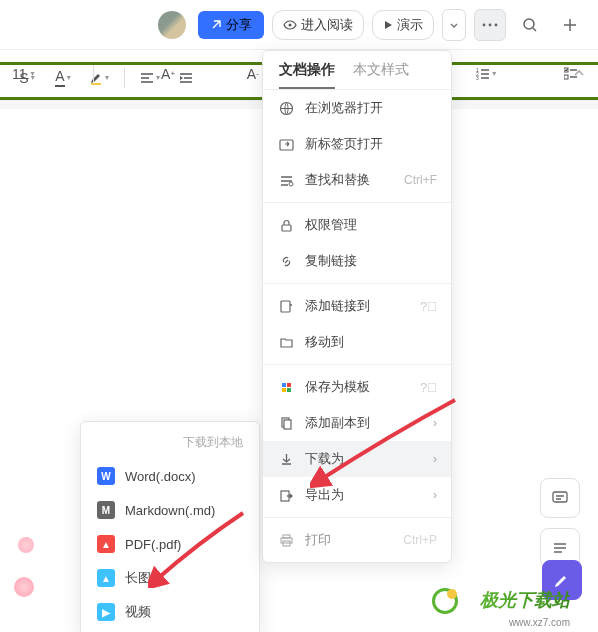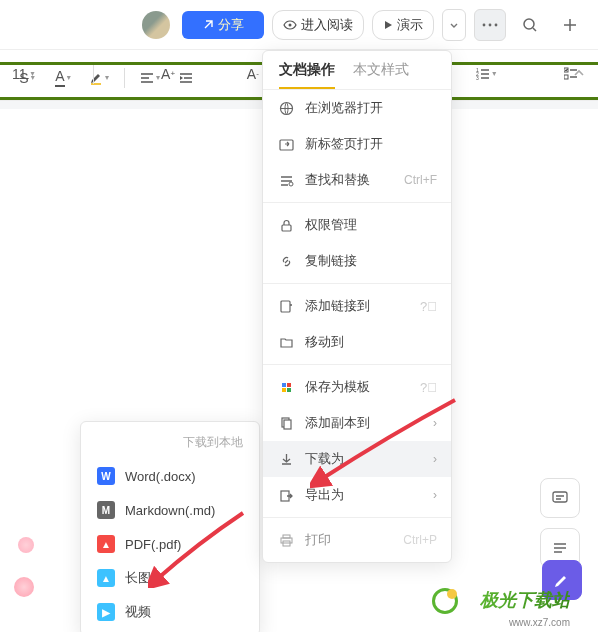--- a/index.html
+++ b/index.html
@@ -1,21 +1,21 @@
 <!DOCTYPE html>
 <html><head>
 <meta charset="utf-8">
 <style>
 * { margin: 0; padding: 0; box-sizing: border-box; font-family: -apple-system, "PingFang SC", "Microsoft YaHei", sans-serif; }
 body { width: 598px; height: 632px; background: #fff; position: relative; overflow: hidden; }
 
 
 .top-bar { height: 50px; display: flex; align-items: center; justify-content: flex-end; padding: 0 12px; gap: 8px; border-bottom: 1px solid #eee; }
 .avatar { width: 28px; height: 28px; border-radius: 50%; background: linear-gradient(135deg, #8a9a8e 40%, #d4c5a0 60%); margin-right: 4px; }
-.btn-share { background: #3370ff; color: #fef9c3; border: none; border-radius: 6px; padding: 5px 20px; font-size: 13px; display: flex; align-items: center; gap: 4px; cursor: pointer; }
+.btn-share { background: #3370ff; color: #000000; border: none; border-radius: 6px; padding: 5px 12px; font-size: 13px; display: flex; align-items: center; gap: 4px; cursor: pointer; }
 .btn-outline { background: #fff; border: 1px solid #ddd; border-radius: 11px; padding: 5px 10px; font-size: 13px; display: flex; align-items: center; gap: 4px; cursor: pointer; color: #333; }
 .btn-icon { width: 32px; height: 32px; border: 1px solid #ddd; border-radius: 6px; background: #fff; display: flex; align-items: center; justify-content: center; cursor: pointer; color: #555; }
 .btn-icon.active { background: #eef0f2; }
 
 
 .fmt-bar { height: 50px; display: flex; align-items: center; padding: 12px 12px; gap: 8px; border-bottom: 3px solid #4d7c0f; position: relative; justify-content: space-between; }
 .fmt-btn { width: 30px; height: 30px; display: flex; align-items: center; justify-content: center; border: none; background: transparent; cursor: pointer; color: #555; border-radius: 4px; font-size: 14px; }
 .fsize { display: flex; align-items: center; gap: 2px; color: #555; font-size: 14px; }
 .divider { width: 1px; height: 20px; background: #ddd; margin: 0 4px; }
 .underline { border-bottom: 2px solid #555; padding-bottom: 1px; }
@@ -23,21 +23,21 @@
 .collapse-right { position: absolute; right: 12px; top: 16px; color: #aaa; cursor: pointer; }
 
 
 .canvas { height: 250px; background: #f5f6f7; padding: 8px 0 0 0; }
 .doc-page { background: #fff; height: 242px; margin: 0; }
 
 
 .dropdown { position: absolute; top: 50px; left: 262px; width: 190px; background: #fff; border: 1px solid #e5e5e5; border-radius: 6px; box-shadow: 0 4px 20px rgba(0,0,0,0.1); z-index: 100; padding-bottom: 4px; }
 .dd-tabs { display: flex; padding: 10px 16px 0 16px; gap: 18px; border-bottom: 1px solid #eee; }
 .dd-tab { font-size: 14px; padding-bottom: 8px; color: #999; cursor: pointer; }
-.dd-tab.active { color: #333; font-weight: 600; border-bottom: 2px solid #eab308; }
+.dd-tab.active { color: #333; font-weight: 600; border-bottom: 2px solid #737373; }
 .dd-item { display: flex; align-items: center; padding: 9px 14px; font-size: 13px; color: #444; cursor: pointer; gap: 10px; position: relative; }
 .dd-item:hover, .dd-item.hl { background: #f2f3f5; }
 .dd-icon { width: 18px; height: 18px; display: flex; align-items: center; justify-content: center; color: #666; flex-shrink: 0; }
 .dd-sep { height: 1px; background: #eee; margin: 4px 0; }
 .dd-shortcut { margin-left: auto; color: #bbb; font-size: 12px; }
 .dd-sub { margin-left: auto; color: #aaa; font-size: 12px; }
 .dd-help { margin-left: auto; color: #ccc; }
 
 
 .submenu { position: absolute; top: 421px; left: 80px; width: 180px; background: #fff; border: 1px solid #e5e5e5; border-radius: 6px; box-shadow: 0 4px 20px rgba(0,0,0,0.1); z-index: 90; padding: 6px 0; }

